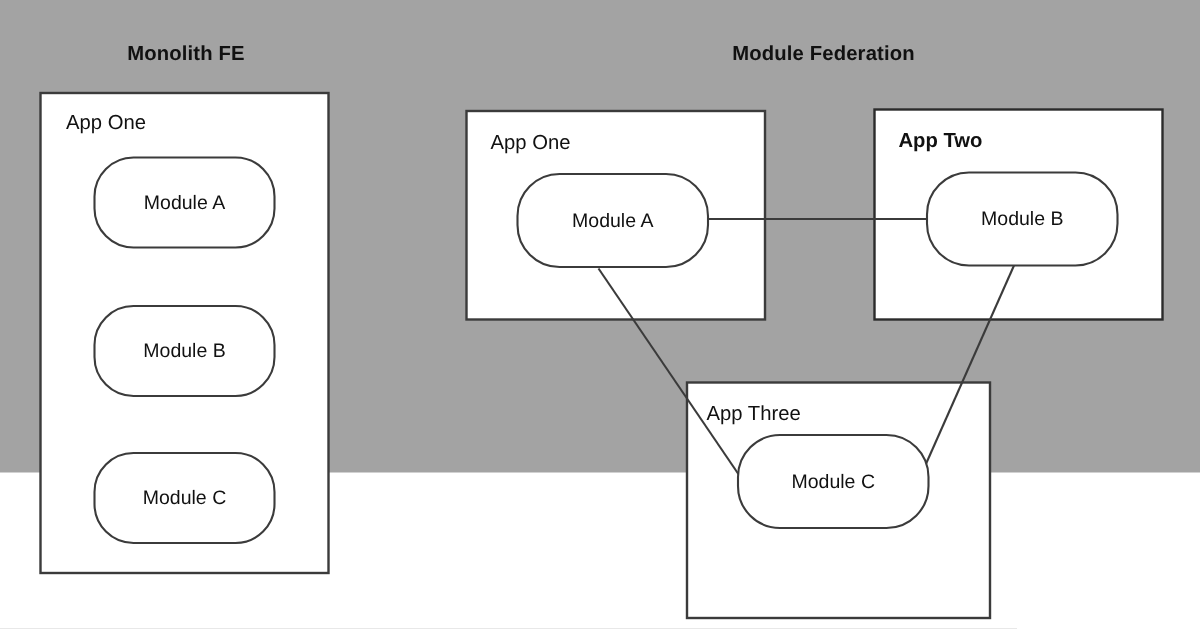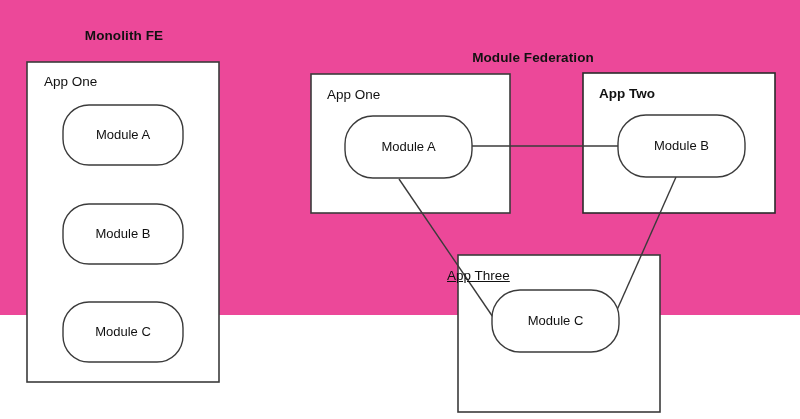--- a/index.html
+++ b/index.html
@@ -13,21 +13,21 @@
     height: 419px;
     font-family: "Liberation Sans", "DejaVu Sans", sans-serif;
     color: #111111;
     overflow: hidden;
     position: relative;
   }
   #diagram-root {
     position: relative;
     width: 800px;
     height: 315px;
-    background: #ec4899;
+    background: #a3a3a3;
   }
   .diagram-svg {
     position: absolute;
     left: 0;
     top: 0;
     width: 800px;
     height: 419px;
     display: block;
   }
   .section-title {
@@ -38,24 +38,23 @@
     color: #111111;
     white-space: nowrap;
     text-align: center;
   }
   #title-monolith {
     left: 0px;
     top: 28px;
     width: 248px;
   }
   #title-federation {
-    left: 298px;
+    left: 314px;
     top: 28px;
     width: 470px;
-    margin-top: 22px;
   }
   .app-label {
     position: absolute;
     font-size: 13.5px;
     color: #111111;
     white-space: nowrap;
   }
   .module-label {
     position: absolute;
     font-size: 13px;
@@ -111,17 +110,17 @@
   <div class="module-label" style="left:63px; top:324px; width:120px;">Module C</div>
 
   <div class="app-label" style="left:327px; top:87px;">App One</div>
 
   <div class="module-label" style="left:345px; top:139px; width:127px;">Module A</div>
 
   <div class="app-label" style="left:599px; top:86px;font-weight:bold;">App Two</div>
 
   <div class="module-label" style="left:618px; top:138px; width:127px;">Module B</div>
 
-  <div class="app-label" style="left:447px; top:268px;text-decoration:underline;">App Three</div>
+  <div class="app-label" style="left:471px; top:268px;">App Three</div>
 
   <div class="module-label" style="left:492px; top:313px; width:127px;">Module C</div>
 
 </div>
 
 </body></html>

